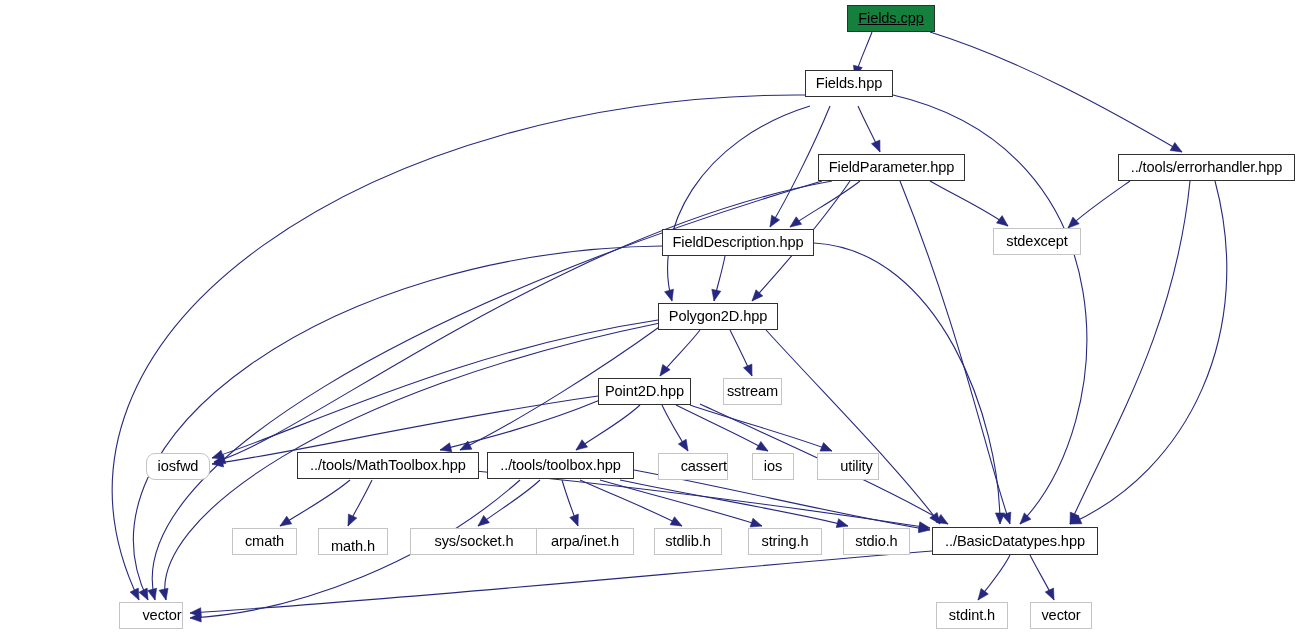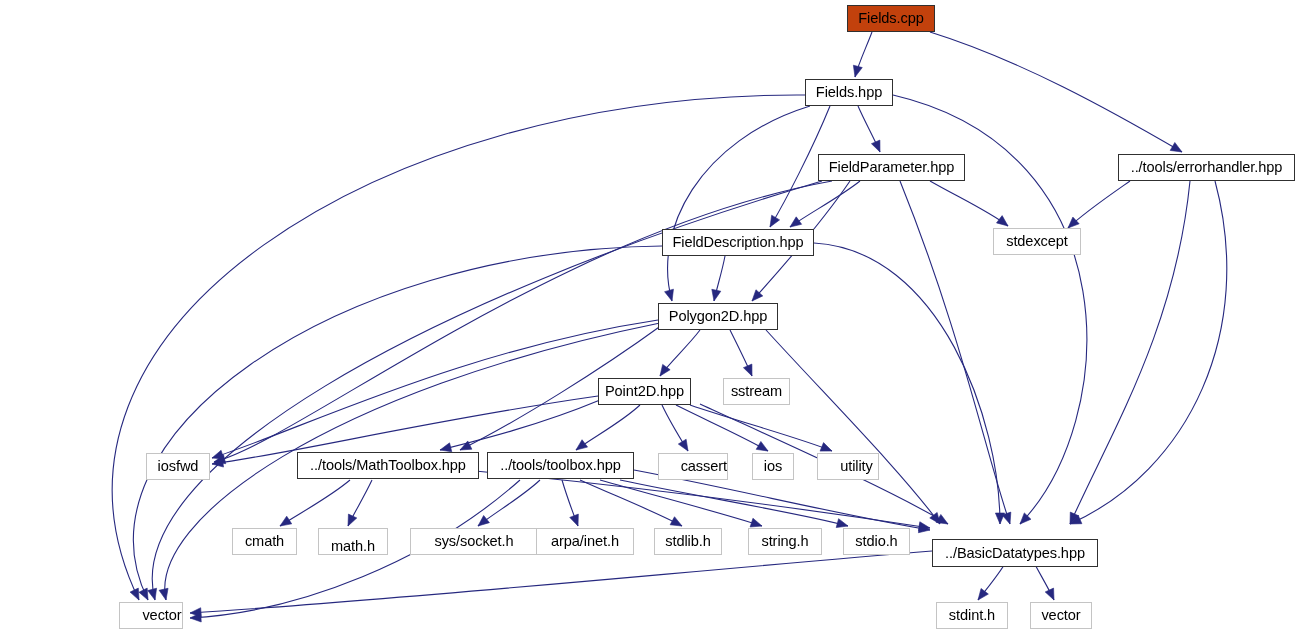--- a/index.html
+++ b/index.html
@@ -47,21 +47,22 @@
   .node-box.plain {
     border: 1px solid #c4c4c4;
     background: #ffffff;
   }
   .node-box.bold {
     border: 1.6px solid #303030;
     background: #ffffff;
   }
   .node-box.current {
     border: 1.6px solid #303030;
-    background: #c2410c;
+    background: #15803d;
+    text-decoration: underline;
   }
   .node-label {
     pointer-events: none;
   }
 </style>
 </head>
 <body>
 
 <div id="graph-root">
   <svg class="graph-canvas" viewBox="0 0 1301 635" xmlns="http://www.w3.org/2000/svg">
@@ -155,45 +156,45 @@
         <path d="M1030,555 C1038,571 1048,587 1054,600" class="edge-path"></path>
         <polygon points="1054,600 1045.2137468792187,591.940114386819 1053.5669732166227,588.084779154171" class="edge-arrow"></polygon>
         <path d="M932,551 C700,570 400,600 190,613" class="edge-path"></path>
         <polygon points="190,613 200.69476545263723,607.7291374602371 201.2632011241933,616.9115598469116" class="edge-arrow"></polygon>
       </g>
   </svg>
   <div id="node-layer">
       <div class="node-box current" style="left: 847px; top: 5px; width: 88px; height: 27px;">
         <span class="node-label">Fields.cpp</span>
       </div>
-      <div class="node-box bold" style="left: 805px; top: 79px; width: 88px; height: 27px;">
+      <div class="node-box bold" style="left: 805px; top: 70px; width: 88px; height: 27px;">
         <span class="node-label">Fields.hpp</span>
       </div>
       <div class="node-box bold" style="left: 1118px; top: 154px; width: 177px; height: 27px;">
         <span class="node-label">../tools/errorhandler.hpp</span>
       </div>
       <div class="node-box bold" style="left: 818px; top: 154px; width: 147px; height: 27px;">
         <span class="node-label">FieldParameter.hpp</span>
       </div>
       <div class="node-box plain" style="left: 993px; top: 228px; width: 88px; height: 27px;">
         <span class="node-label">stdexcept</span>
       </div>
       <div class="node-box bold" style="left: 662px; top: 229px; width: 152px; height: 27px;">
         <span class="node-label">FieldDescription.hpp</span>
       </div>
       <div class="node-box bold" style="left: 658px; top: 303px; width: 120px; height: 27px;">
         <span class="node-label">Polygon2D.hpp</span>
       </div>
       <div class="node-box bold" style="left: 598px; top: 378px; width: 93px; height: 27px;">
         <span class="node-label">Point2D.hpp</span>
       </div>
-      <div class="node-box plain" style="left: 723px; top: 378px; width: 67px; height: 27px;">
+      <div class="node-box plain" style="left: 723px; top: 378px; width: 59px; height: 27px;">
         <span class="node-label">sstream</span>
       </div>
-      <div class="node-box plain" style="left: 146px; top: 453px; width: 64px; height: 27px;">
+      <div class="node-box plain" style="left: 146px; top: 453px; width: 64px; height: 27px; border-radius: 9px;">
         <span class="node-label">iosfwd</span>
       </div>
       <div class="node-box bold" style="left: 297px; top: 452px; width: 182px; height: 27px;">
         <span class="node-label">../tools/MathToolbox.hpp</span>
       </div>
       <div class="node-box bold" style="left: 487px; top: 452px; width: 147px; height: 27px;">
         <span class="node-label">../tools/toolbox.hpp</span>
       </div>
       <div class="node-box plain" style="left: 658px; top: 453px; width: 70px; height: 27px; justify-content: flex-end;">
         <span class="node-label">cassert</span>
@@ -218,21 +219,21 @@
       </div>
       <div class="node-box plain" style="left: 654px; top: 528px; width: 68px; height: 27px;">
         <span class="node-label">stdlib.h</span>
       </div>
       <div class="node-box plain" style="left: 748px; top: 528px; width: 74px; height: 27px;">
         <span class="node-label">string.h</span>
       </div>
       <div class="node-box plain" style="left: 843px; top: 528px; width: 67px; height: 27px;">
         <span class="node-label">stdio.h</span>
       </div>
-      <div class="node-box bold" style="left: 932px; top: 527px; width: 166px; height: 28px; margin-top: 12px;">
+      <div class="node-box bold" style="left: 932px; top: 527px; width: 166px; height: 28px;">
         <span class="node-label">../BasicDatatypes.hpp</span>
       </div>
       <div class="node-box plain" style="left: 119px; top: 602px; width: 64px; height: 27px; padding-left: 22px;">
         <span class="node-label">vector</span>
       </div>
       <div class="node-box plain" style="left: 936px; top: 602px; width: 72px; height: 27px;">
         <span class="node-label">stdint.h</span>
       </div>
       <div class="node-box plain" style="left: 1030px; top: 602px; width: 62px; height: 27px;">
         <span class="node-label">vector</span>

